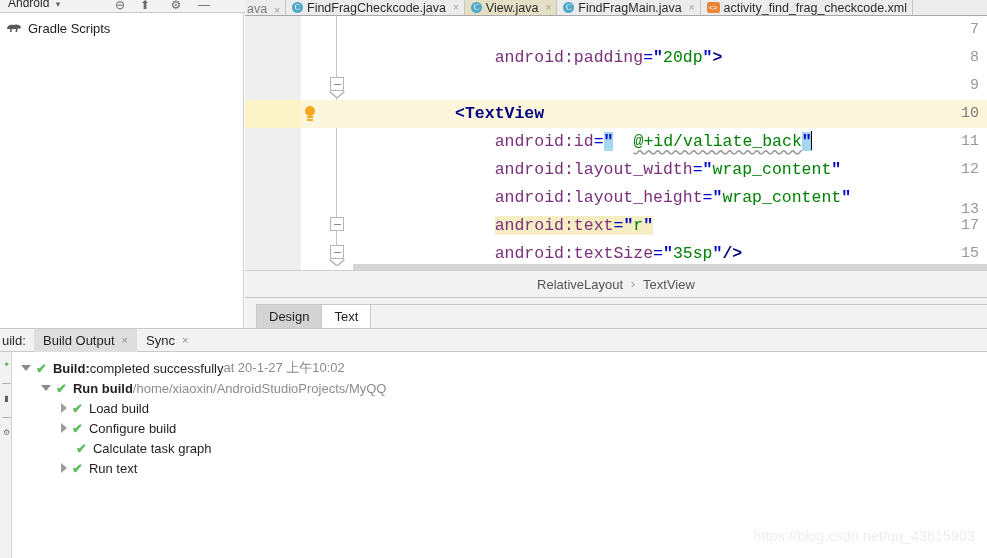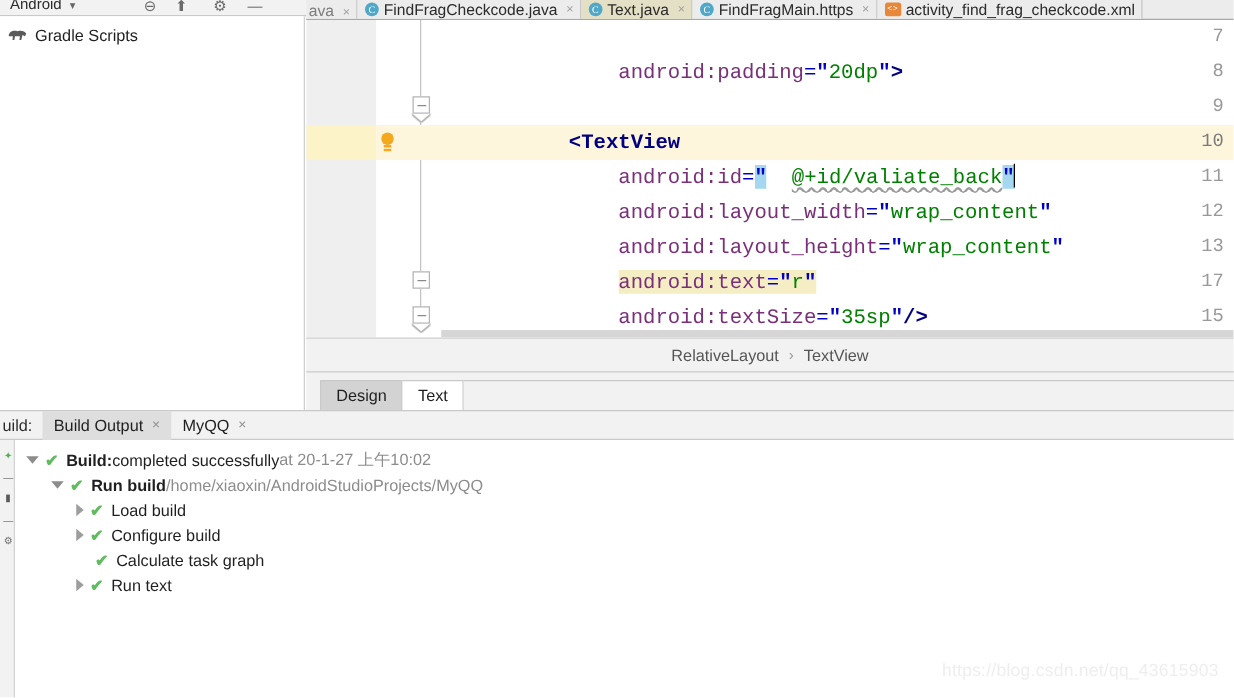--- a/index.html
+++ b/index.html
@@ -293,26 +293,26 @@
       <span>ava</span>
       <span class="x">×</span>
     </div>
     <div class="etab plain">
       <span class="ico-java">C</span>
       <span>FindFragCheckcode.java</span>
       <span class="x">×</span>
     </div>
     <div class="etab beige">
       <span class="ico-java">C</span>
-      <span>Text.java</span>
+      <span>View.java</span>
       <span class="x">×</span>
     </div>
     <div class="etab plain">
       <span class="ico-java">C</span>
-      <span>FindFragMain.https</span>
+      <span>FindFragMain.java</span>
       <span class="x">×</span>
     </div>
     <div class="etab plain">
       <span class="ico-xml">&lt;&gt;</span>
       <span>activity_find_frag_checkcode.xml</span>
     </div>
   </div>
 
   <div id="editor">
 
@@ -322,21 +322,21 @@
 
     <div class="hl-row gut" style="top:84px;width:56px;"></div>
     <div class="hl-row" style="top:84px;left:56px;width:686px;"></div>
 
     <div class="ln" style="top:0px;">7</div>
     <div class="ln" style="top:28px;">8</div>
     <div class="ln" style="top:56px;">9</div>
     <div class="ln" style="top:84px;color:#7a7a7a;">10</div>
     <div class="ln" style="top:112px;">11</div>
     <div class="ln" style="top:140px;">12</div>
-    <div class="ln" style="top:168px;">13</div>
+    <div class="ln" style="top:180px;">13</div>
     <div class="ln" style="top:196px;">17</div>
     <div class="ln" style="top:224px;">15</div>
 
     <div class="fold" style="left:85px;top:61px;"></div>
     <div class="fold-tip" style="left:85px;top:75px;"></div>
     <div class="fold" style="left:85px;top:201px;"></div>
     <div class="fold" style="left:85px;top:229px;"></div>
     <div class="fold-tip" style="left:85px;top:243px;"></div>
 
     <div class="bulb" style="left:58px;top:90px;"></div>
@@ -396,21 +396,21 @@
 
   <div id="build-panel">
 
     <div id="build-tabbar">
       <span id="build-label">uild:</span>
       <div class="btab active">
         <span>Build Output</span>
         <span class="x">×</span>
       </div>
       <div class="btab">
-        <span>MyQQ</span>
+        <span>Sync</span>
         <span class="x">×</span>
       </div>
     </div>
 
     <div id="build-sidebar">
       <span class="side-ico" style="top:8px;color:#53b14c;">✦</span>
       <span class="side-ico" style="top:26px;">—</span>
       <span class="side-ico" style="top:42px;color:#5a5a5a;">▮</span>
       <span class="side-ico" style="top:60px;">—</span>
       <span class="side-ico" style="top:76px;">⚙</span>

